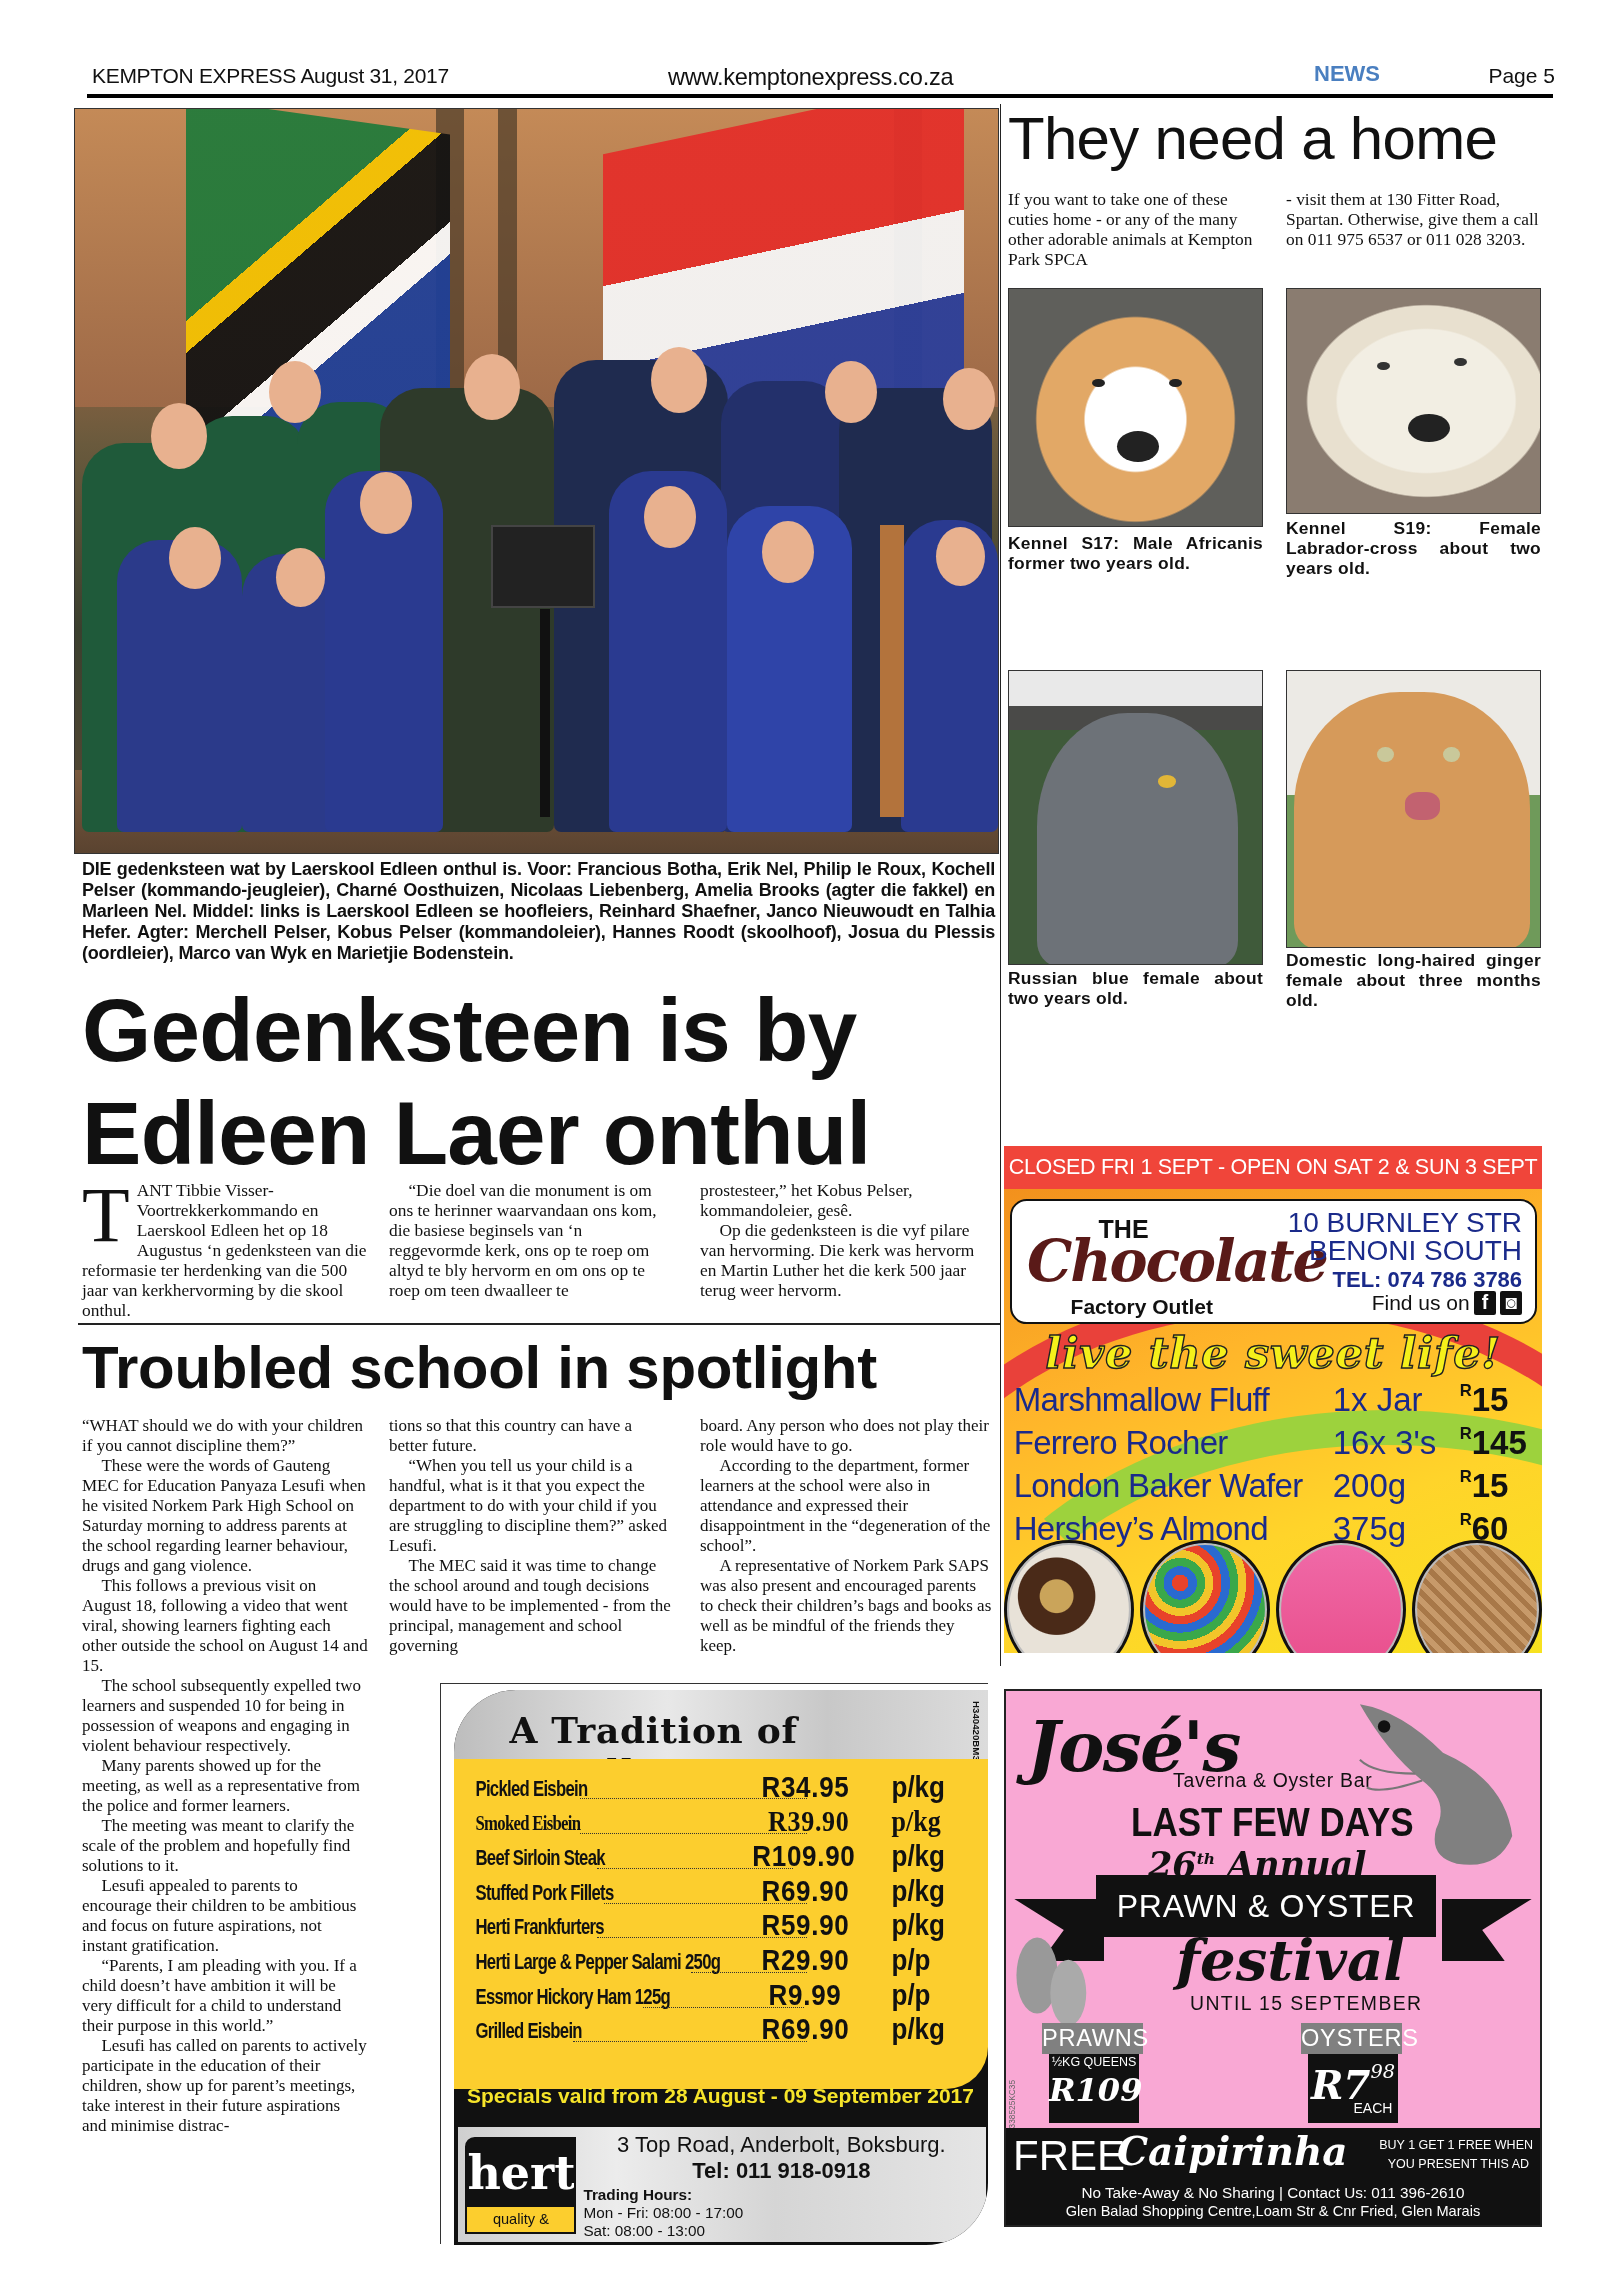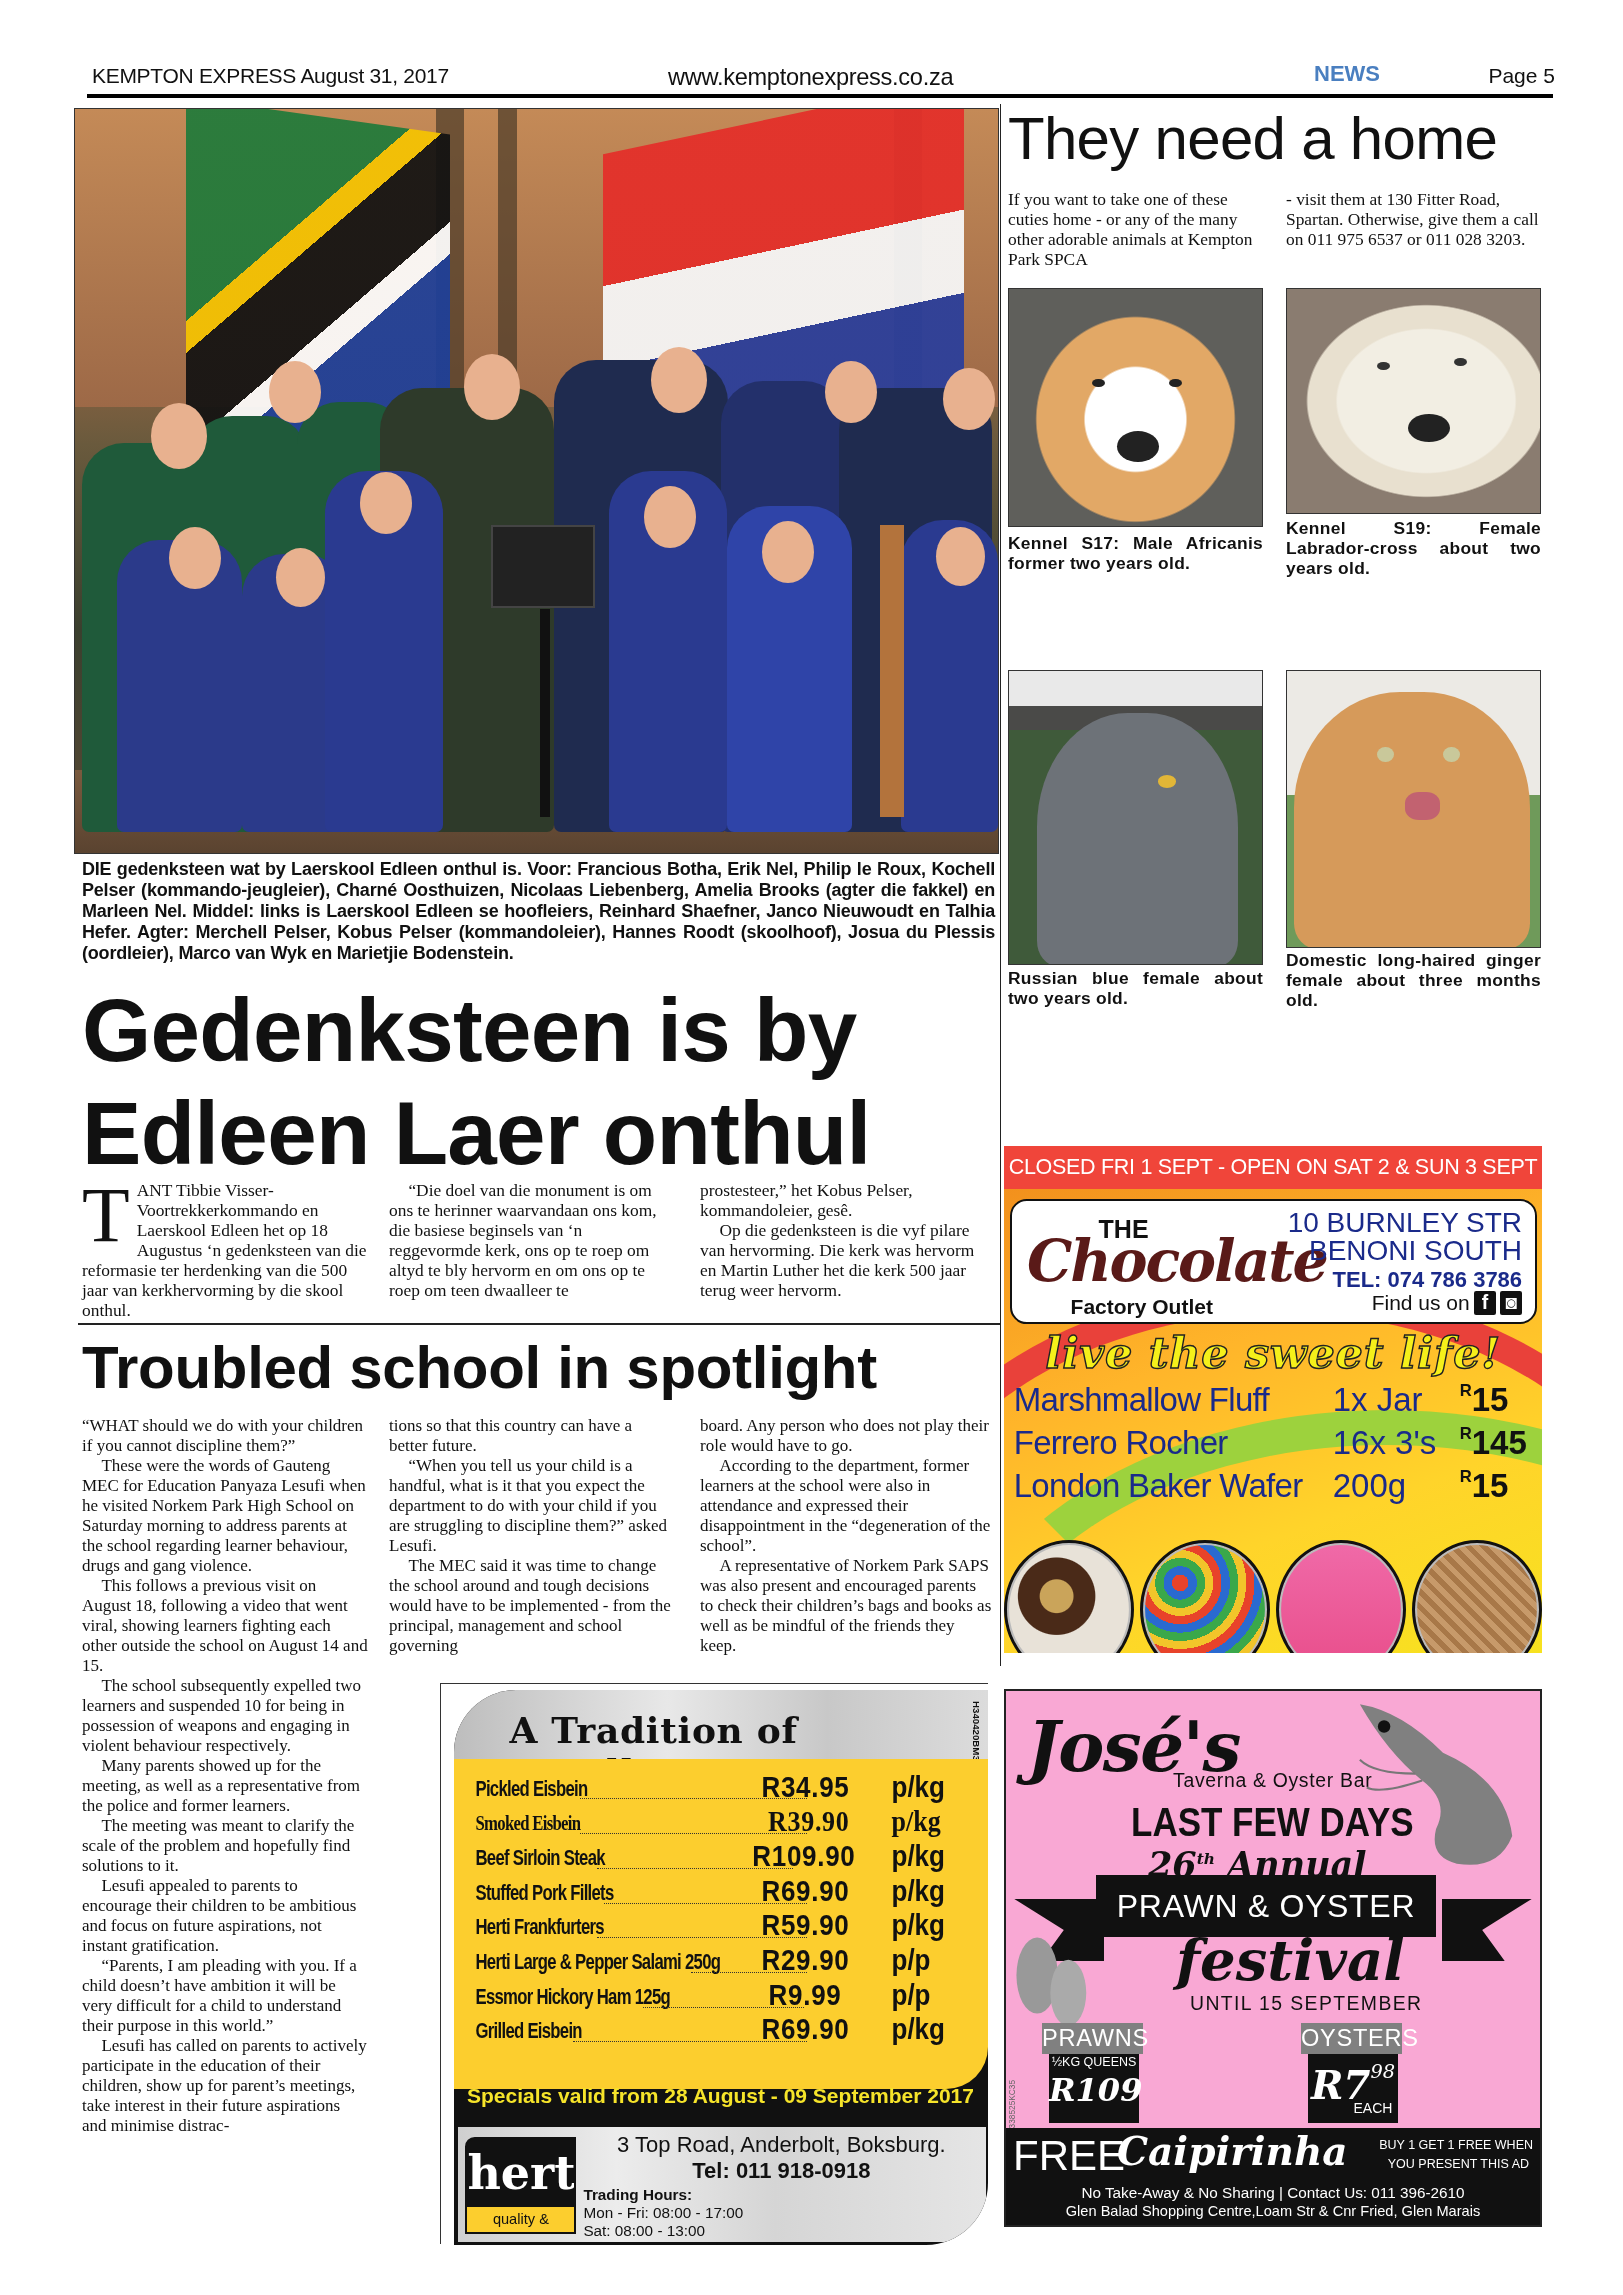--- a/index.html
+++ b/index.html
@@ -271,20 +271,25 @@
   <div class="choc-row" style="top:278px;">
     <span class="n">Ferrero Rocher</span>
       <span class="q">16x 3's</span>
     <span class="p"><sup>R</sup><span>145</span></span>
   </div>
   <div class="choc-row" style="top:321px;">
     <span class="n">London Baker Wafer</span>
       <span class="q">200g</span>
     <span class="p"><sup>R</sup><span>15</span></span>
   </div>
+  <div class="choc-row" style="top:364px;">
+    <span class="n">Hershey’s Almond</span>
+      <span class="q">375g</span>
+    <span class="p"><sup>R</sup><span>60</span></span>
+  </div>
   <div class="choc-circles">
     <div class="circle" style="background:radial-gradient(circle at 40% 40%, #caa45a 0 15%, #4a2a18 16% 35%, #e8e2d8 36%);"></div>
     <div class="circle" style="background:repeating-radial-gradient(circle at 30% 30%, #e8432a 0 8.3px, #2a6ad0 8.3px 16.7px, #3aa84a 16.7px 25px, #f2c52a 25px 33px);"></div>
     <div class="circle" style="background:linear-gradient(180deg,#f06aa8,#e84d8a);"></div>
     <div class="circle" style="background:repeating-linear-gradient(45deg,#c79a6a 0 5.6px,#a87848 5.6px 11px);"></div>
   </div>
 </div>
 
 <div class="herti-wrap">
   <div class="herti">

